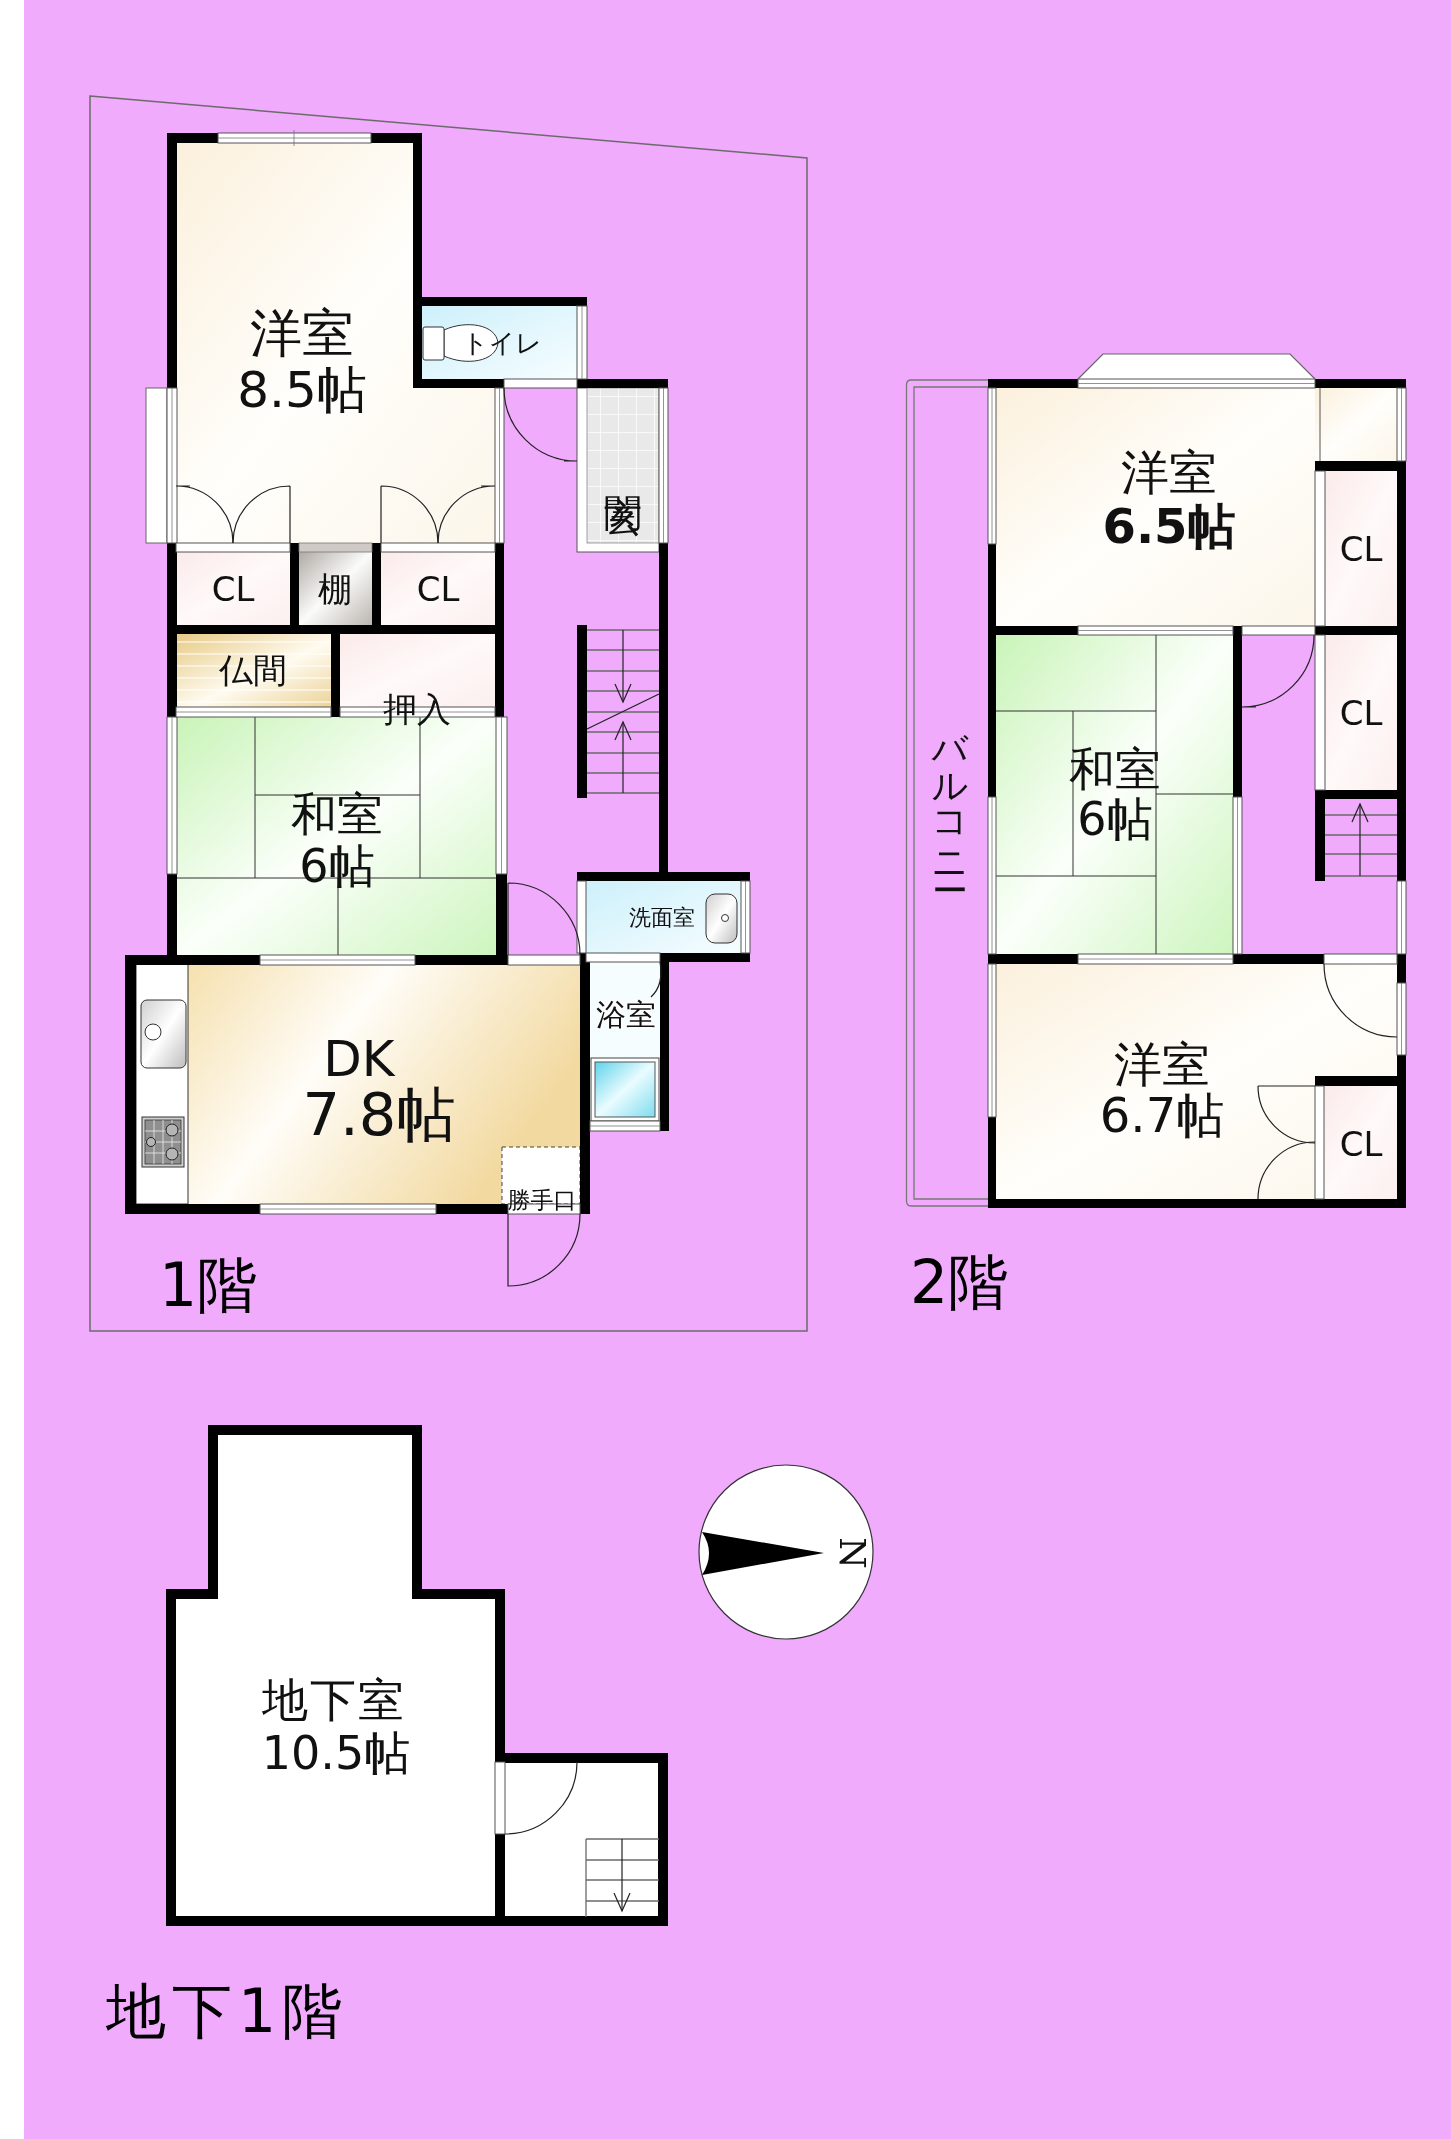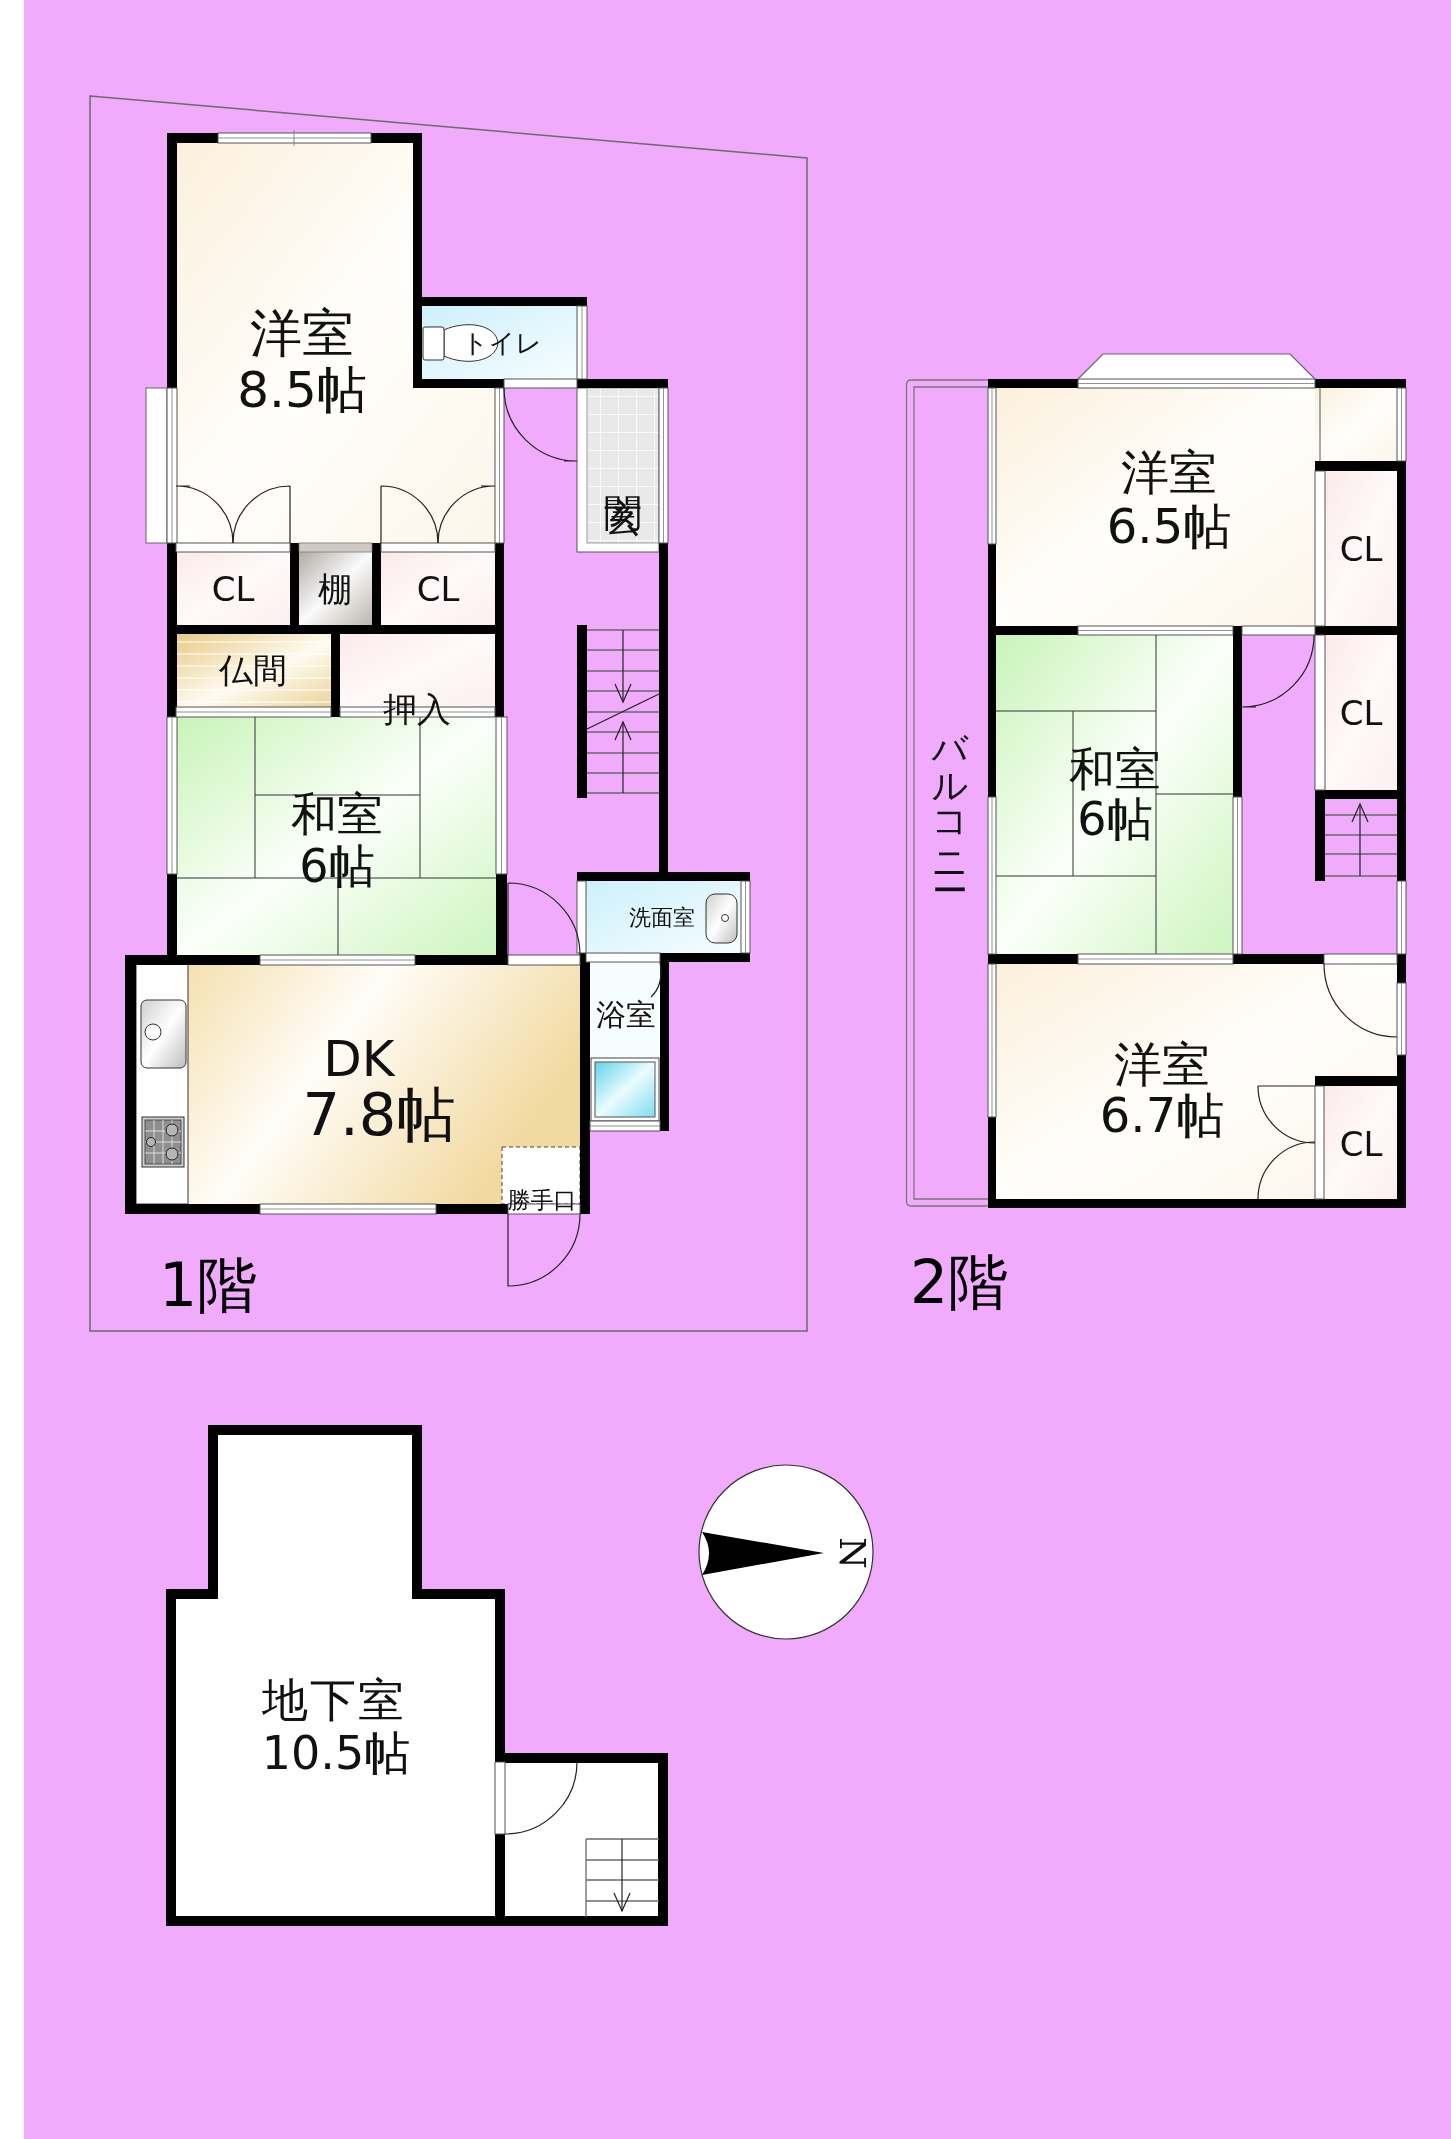--- a/index.html
+++ b/index.html
@@ -357,29 +357,30 @@
 <div class="lbl" style="left:313px;top:814px;font-size:46px;">和室</div>
 <div class="lbl" style="left:313px;top:866px;font-size:46px;">6帖</div>
 <div class="lbl" style="left:335px;top:1059px;font-size:50px;">DK</div>
 <div class="lbl" style="left:355px;top:1114px;font-size:59px;">7.8帖</div>
 <div class="lbl" style="left:638px;top:918px;font-size:22px;">洗面室</div>
 <div class="lbl halo" style="left:602px;top:1017px;font-size:30px;font-family:Liberation Mono, monospace;">浴室</div>
 <div class="lbl" style="left:518px;top:1200px;font-size:23px;">勝手口</div>
 <div class="floorlbl" style="left:184px;top:1285px;font-size:60px;">1階</div>
 
 <div class="lbl" style="left:1145px;top:472px;font-size:48px;">洋室</div>
-<div class="lbl" style="left:1145px;top:526px;font-size:48px;">6.5帖</div>
+<div class="lbl" style="left:1145px;top:526px;font-size:48px;font-weight:bold;">6.5帖</div>
 <div class="lbl" style="left:1337px;top:549px;font-size:34px;">CL</div>
 <div class="lbl" style="left:1337px;top:713px;font-size:34px;">CL</div>
 <div class="lbl" style="left:1091px;top:769px;font-size:46px;">和室</div>
 <div class="lbl" style="left:1091px;top:819px;font-size:46px;">6帖</div>
 <div class="lbl" style="left:1138px;top:1064px;font-size:48px;">洋室</div>
 <div class="lbl" style="left:1138px;top:1115px;font-size:48px;">6.7帖</div>
 <div class="lbl" style="left:1337px;top:1144px;font-size:34px;">CL</div>
 <div class="lbl vert" style="left:926px;top:790px;font-size:36px;">バルコニー</div>
 <div class="floorlbl" style="left:935px;top:1282px;font-size:60px;">2階</div>
 
 <div class="lbl" style="left:310px;top:1700px;font-size:46px;letter-spacing:2px;">地下室</div>
 <div class="lbl" style="left:312px;top:1753px;font-size:46px;">10.5帖</div>
+<div class="floorlbl" style="left:203px;top:2011px;font-size:60px;letter-spacing:6px;">地下1階</div>
 
 <div class="compass-n" style="left:828px;top:1553px;font-size:36px;">N</div>
 
 </div>
 
 </body></html>

